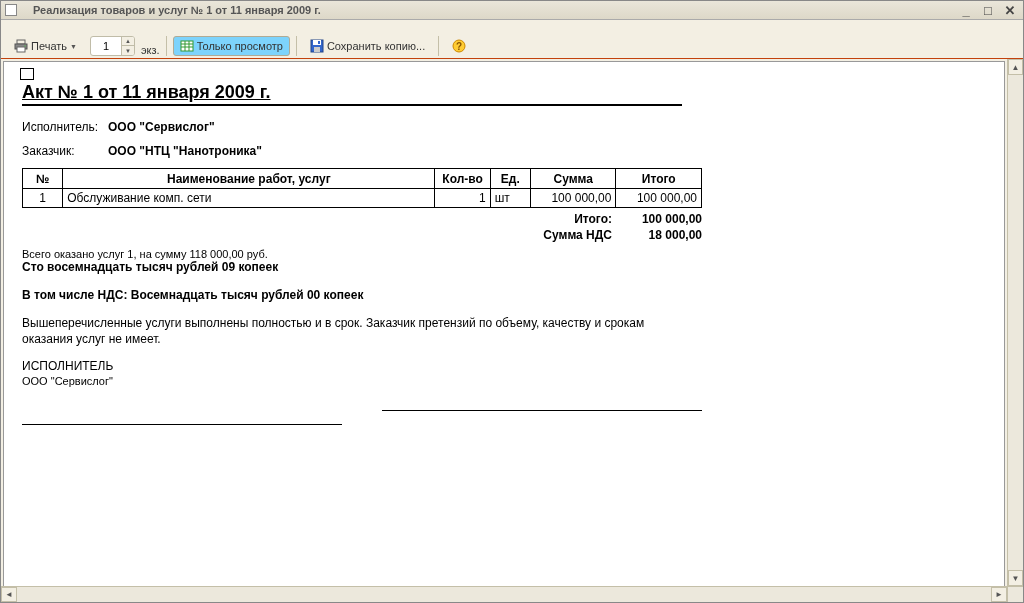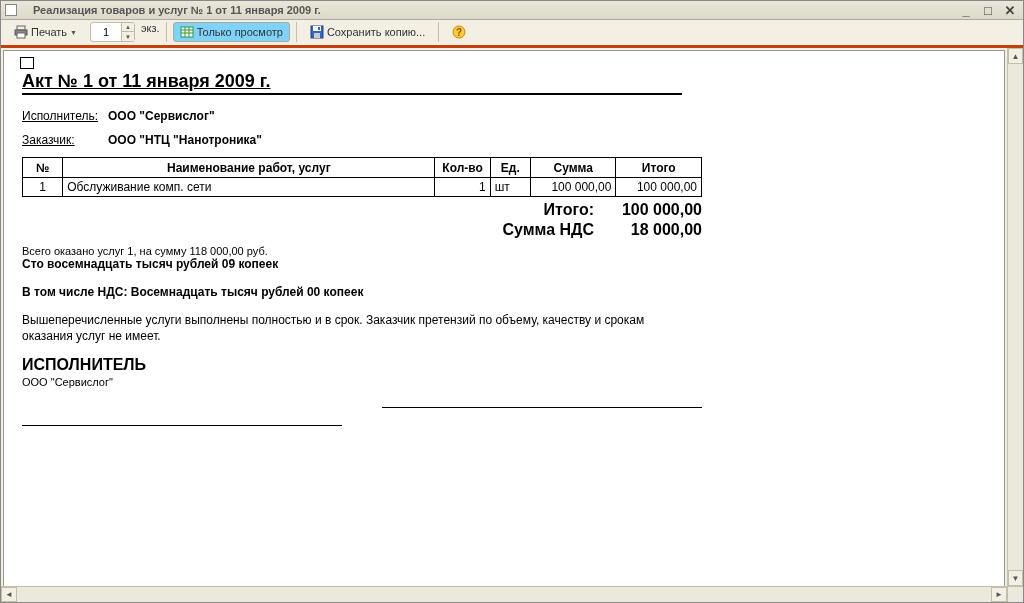--- a/index.html
+++ b/index.html
@@ -3,60 +3,60 @@
   <meta charset="utf-8">
   <style>
     * { box-sizing: border-box; margin: 0; padding: 0; }
     body { font-family: Arial, sans-serif; font-size: 11px; background: #e8e4d8; overflow: hidden; }
     .window { width: 1024px; height: 603px; display: flex; flex-direction: column; background: #e8e4d8; border: 1px solid #888; }
     .titlebar { height: 19px; background: linear-gradient(#eae6da, #ddd8c8); border-bottom: 1px solid #aaa; display: flex; align-items: center; padding: 0 4px; font-size: 11px; color: #333; }
     .titlebar-icon { width: 12px; height: 12px; border: 1px solid #888; background: #fff; margin-right: 4px; }
     .titlebar-text { flex: 1; font-weight: bold; color: #555; margin-left: 12px; }
     .titlebar-buttons { display: flex; gap: 4px; }
     .titlebar-btn { width: 18px; height: 16px; display: flex; align-items: center; justify-content: center; font-family: Arial; font-size: 13px; font-weight: bold; color: #444; cursor: pointer; }
-    .toolbar { height: 28px; background: #f3efe3; border-bottom: 3px solid #c2410c; display: flex; align-items: flex-start; padding: 2px 6px; gap: 6px; }
+    .toolbar { height: 39px; background: #f3efe3; border-bottom: 1px solid #c2410c; display: flex; align-items: flex-end; padding: 2px 6px; gap: 6px; }
     .tb-button { display: flex; align-items: center; gap: 3px; padding: 2px 6px; border: 1px solid transparent; border-radius: 3px; cursor: pointer; font-size: 11px; color: #333; }
     .tb-icon { width: 14px; height: 14px; display: flex; align-items: center; justify-content: center; }
     .tb-sep { width: 1px; height: 20px; background: #c4bfa8; }
     .tb-spinner { display: flex; align-items: center; border: 1px solid #c0bca8; border-radius: 3px; background: #fff; padding: 0; height: 20px; overflow: hidden; }
     .tb-spinner input { width: 30px; border: none; text-align: center; font-size: 11px; outline: none; background: transparent; }
     .tb-spinner-btns { display: flex; flex-direction: column; border-left: 1px solid #c0bca8; background: #f3efe3; }
     .tb-spinner-b { width: 12px; height: 9px; font-size: 6px; display: flex; align-items: center; justify-content: center; color: #555; cursor: pointer; }
     .tb-spinner-b:first-child { border-bottom: 1px solid #c0bca8; }
     .tb-label { font-size: 11px; color: #333; }
     .pressed { background: #7dd3fc; border-color: #b0ab95 !important; }
     .content-area { flex: 1; display: flex; background: #f3efe3; overflow: hidden; }
     .doc-wrapper { flex: 1; overflow: auto; padding: 0; }
     .paper { background: #fff; border: 1px solid #999; margin: 2px 2px 2px 2px; padding: 6px 18px 30px 18px; min-height: 540px; }
     .paper-handle { width: 14px; height: 12px; border: 1px solid #000; margin-bottom: 2px; margin-left: -2px; }
     .doc-title { font-family: Arial; font-size: 18px; font-weight: bold; padding-bottom: 1px; border-bottom: 2px solid #000; width: 660px; margin-top: 0; margin-bottom: 14px; text-decoration: underline; }
     .info-row { display: flex; margin-bottom: 10px; font-size: 12px; }
-    .info-label { width: 86px; text-decoration: underline; }
+    .info-label { width: 86px; }
     .info-value { font-weight: bold; }
     .services-table { border-collapse: collapse; width: 680px; margin-top: 8px; }
     .services-table th, .services-table td { border: 1px solid #000; padding: 2px 4px; font-size: 12px; }
     .services-table th { font-weight: bold; text-align: center; background: #fff; height: 20px; }
     .services-table td { height: 16px; }
     .col-num { width: 40px; text-align: center; }
     .col-name { width: 370px; text-align: left; }
     .col-qty { width: 55px; text-align: right; }
     .col-unit { width: 40px; text-align: left; }
     .col-price { width: 85px; text-align: right; }
     .col-sum { width: 85px; text-align: right; }
     .totals { width: 680px; margin-top: 4px; }
-    .totals-row { display: flex; justify-content: flex-end; gap: 18px; font-size: 16px; font-weight: bold; margin-bottom: 2px; }
+    .totals-row { display: flex; justify-content: flex-end; font-size: 12px; font-weight: bold; margin-bottom: 2px; }
     .totals-label { text-align: right; }
     .totals-value { width: 90px; text-align: right; }
     .summary-line { font-size: 11px; margin-top: 6px; }
     .bold-line { font-size: 12px; font-weight: bold; margin-top: 0; }
     .vat-line { font-size: 12px; font-weight: bold; margin-top: 14px; }
     .disclaimer { font-size: 12px; margin-top: 14px; width: 660px; line-height: 1.3; }
     .signatures { display: flex; margin-top: 12px; width: 680px; gap: 40px; }
     .sig-block { flex: 1; }
-    .sig-title { font-size: 16px; font-weight: bold; }
+    .sig-title { font-size: 12px; font-weight: normal; }
     .sig-company { font-size: 11px; margin-top: 2px; }
     .sig-line { border-bottom: 1px solid #000; height: 36px; margin-top: 2px; }
     .vscroll { width: 16px; background: #ece8dc; border-left: 1px solid #c4bfa8; display: flex; flex-direction: column; }
     .vscroll-btn { height: 16px; background: #f3efe3; border: 1px solid #c4bfa8; display: flex; align-items: center; justify-content: center; font-size: 8px; color: #555; cursor: pointer; }
     .vscroll-track { flex: 1; background: #ece8dc; }
     .bottom-bar { height: 16px; background: #f3efe3; border-top: 1px solid #c4bfa8; display: flex; }
     .hscroll { flex: 1; display: flex; background: #ece8dc; }
     .hscroll-btn { width: 16px; background: #f3efe3; border: 1px solid #c4bfa8; display: flex; align-items: center; justify-content: center; font-size: 8px; color: #555; cursor: pointer; }
     .hscroll-track { flex: 1; background: #ece8dc; }
     .corner { width: 16px; background: #ece8dc; border-left: 1px solid #c4bfa8; }

